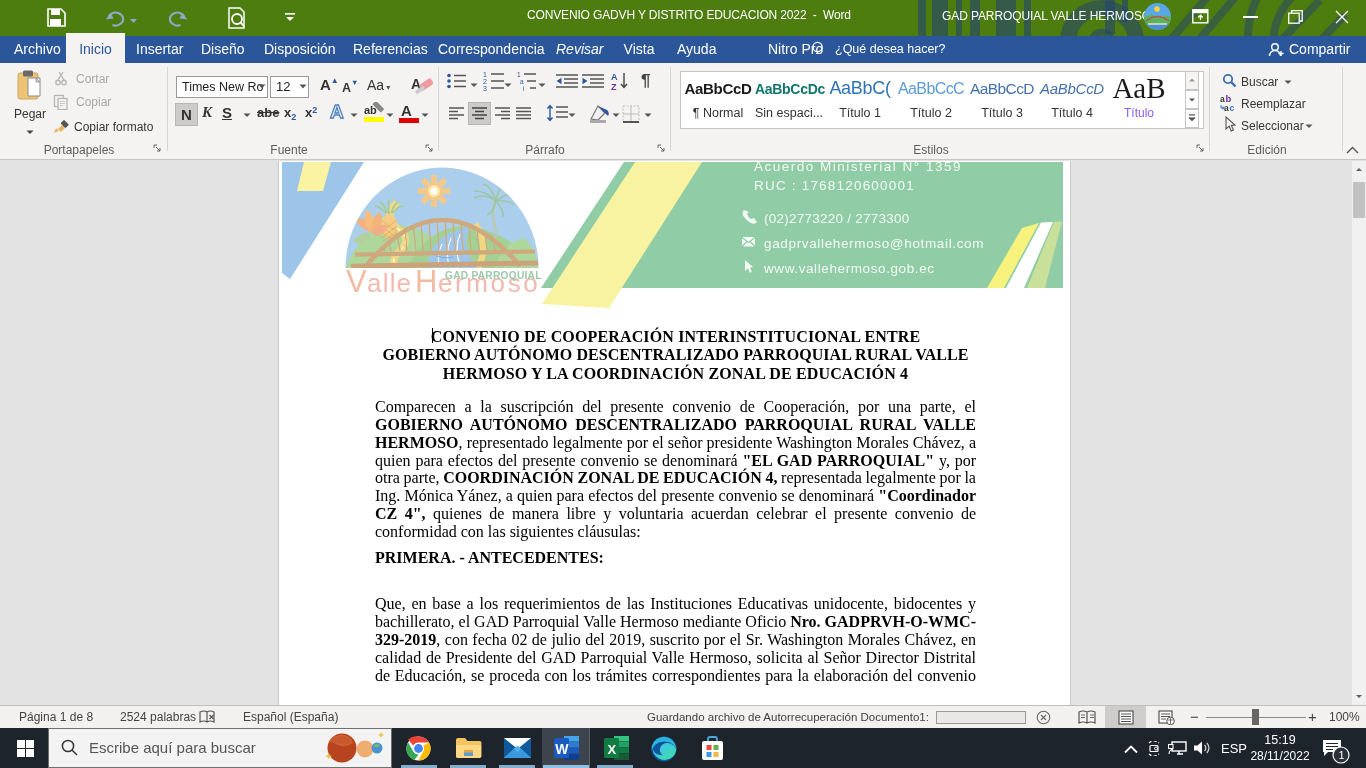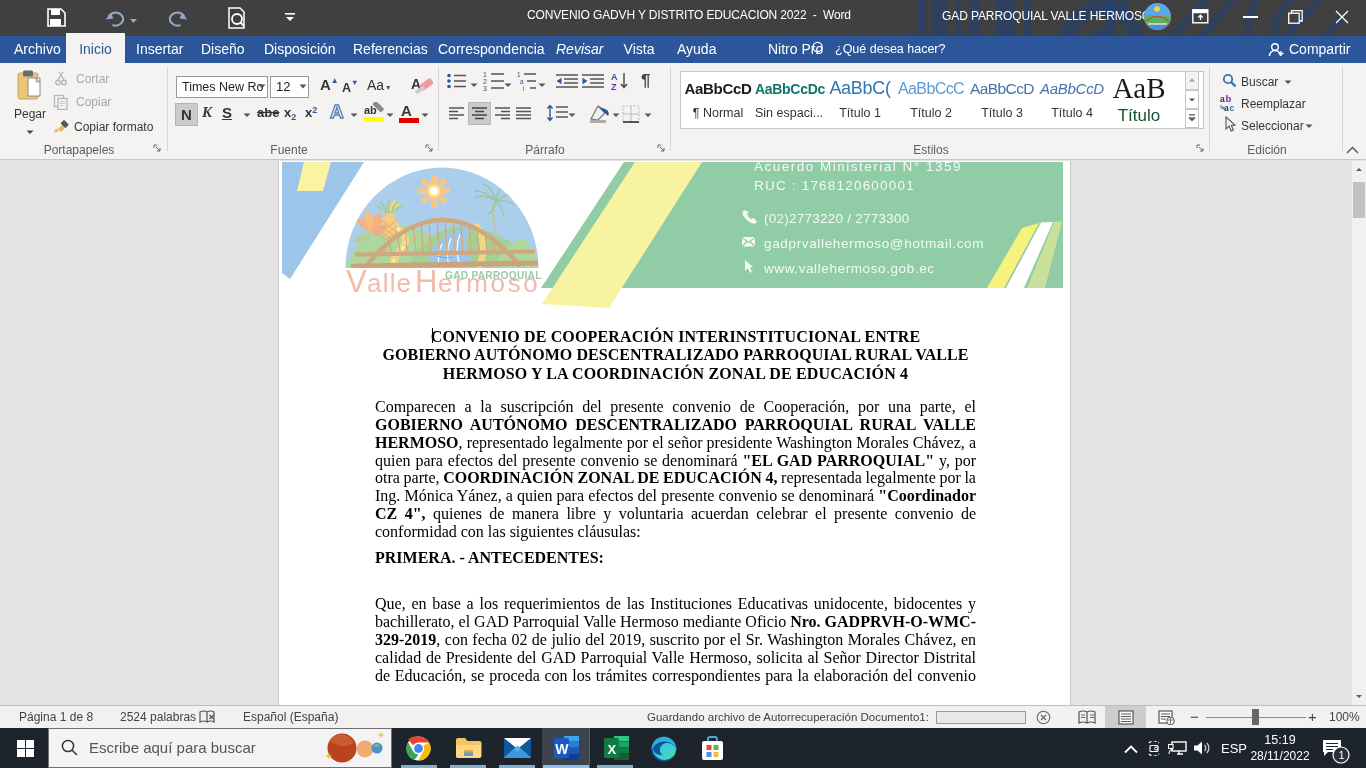--- a/index.html
+++ b/index.html
@@ -1,21 +1,21 @@
 <!DOCTYPE html>
 <html><head>
 <meta charset="utf-8">
 <style>
   * { margin:0; padding:0; box-sizing:border-box; }
   html,body { width:1366px; height:768px; overflow:hidden; font-family:"Liberation Sans", sans-serif; }
   .abs { position:absolute; }
   #app { position:relative; width:1366px; height:768px; background:#e3e3e3; }
 
   
-  #titlebar { position:absolute; left:0; top:0; width:1366px; height:36px; background:#404040; color:#fff; }
+  #titlebar { position:absolute; left:0; top:0; width:1366px; height:36px; background:#4d7c0f; color:#fff; }
   #tabrow { position:absolute; left:0; top:36px; width:1366px; height:27px; background:#2b579a; color:#fff; }
   .tab { position:absolute; top:0; height:27px; line-height:26px; font-size:14px; color:#fff; text-align:center; white-space:nowrap; }
   #tab-inicio { background:#f4f3f2; color:#2b579a; top:-3px; height:30px; line-height:32px; }
   #titletext { position:absolute; top:8px; left:527px; width:320px; font-size:12px; letter-spacing:-0.15px; color:#fff; white-space:nowrap; }
   #account { position:absolute; top:9px; left:942px; font-size:12px; letter-spacing:-0.1px; color:#fff; white-space:nowrap; }
 
   
   #ribbon { position:absolute; left:0; top:63px; width:1366px; height:97px; background:#f4f3f2; border-bottom:1px solid #c6c6c6; }
   .gsep { position:absolute; top:4px; height:84px; width:1px; background:#d8d6d4; }
   .glabel { position:absolute; top:80px; font-size:12px; color:#5f5d5b; text-align:center; }
@@ -349,21 +349,21 @@
     <div class="abs" style="left:755px;top:43px;width:66px;text-align:center;font-size:12.5px;color:#333;white-space:nowrap;">Sin espaci...</div>
     <div class="abs" style="left:826px;top:15px;width:68px;text-align:center;font-size:18px;color:#2e74b5;letter-spacing:-0.3px;white-space:nowrap;">AaBbC(</div>
     <div class="abs" style="left:826px;top:43px;width:68px;text-align:center;font-size:12.5px;color:#333;white-space:nowrap;">Título 1</div>
     <div class="abs" style="left:898px;top:17px;width:66px;text-align:center;font-size:16px;color:#5b9bd5;letter-spacing:-0.6px;white-space:nowrap;">AaBbCcC</div>
     <div class="abs" style="left:898px;top:43px;width:66px;text-align:center;font-size:12.5px;color:#333;white-space:nowrap;">Título 2</div>
     <div class="abs" style="left:969px;top:17px;width:66px;text-align:center;font-size:15.5px;color:#4472a8;letter-spacing:-0.6px;white-space:nowrap;">AaBbCcD</div>
     <div class="abs" style="left:969px;top:43px;width:66px;text-align:center;font-size:12.5px;color:#333;white-space:nowrap;">Título 3</div>
     <div class="abs" style="left:1039px;top:17px;width:66px;text-align:center;font-size:15px;font-style:italic;color:#4472a8;letter-spacing:-0.3px;white-space:nowrap;">AaBbCcD</div>
     <div class="abs" style="left:1039px;top:43px;width:66px;text-align:center;font-size:12.5px;color:#333;white-space:nowrap;">Título 4</div>
     <div class="abs" style="left:1108px;top:9px;width:62px;text-align:center;font-size:29px;color:#1a1a1a;font-family:'Liberation Serif',serif;white-space:nowrap;">AaB</div>
-    <div class="abs" style="left:1108px;top:43px;width:62px;text-align:center;font-size:17px;color:#14532d;white-space:nowrap;">Título</div>
+    <div class="abs" style="left:1108px;top:43px;width:62px;text-align:center;font-size:12px;color:#8b5cf6;white-space:nowrap;">Título</div>
 
     <div class="abs" style="left:1185px;top:8px;width:14px;height:19px;background:#f4f3f2;border:1px solid #c8c6c4;"></div>
     <svg class="abs" style="left:1188px;top:14px" width="8" height="6" viewBox="0 0 8 6">
         <path d="M1,4.5 L4,1.5 L7,4.5" fill="#999"></path>
       </svg>
     <div class="abs" style="left:1185px;top:27px;width:14px;height:19px;background:#fff;border:1px solid #c8c6c4;"></div>
     <svg class="abs" style="left:1188px;top:34px" width="8" height="6" viewBox="0 0 8 6">
         <path d="M1,1.5 L4,4.5 L7,1.5" fill="#555"></path>
       </svg>
     <div class="abs" style="left:1185px;top:46px;width:14px;height:19px;background:#fff;border:1px solid #c8c6c4;"></div>

